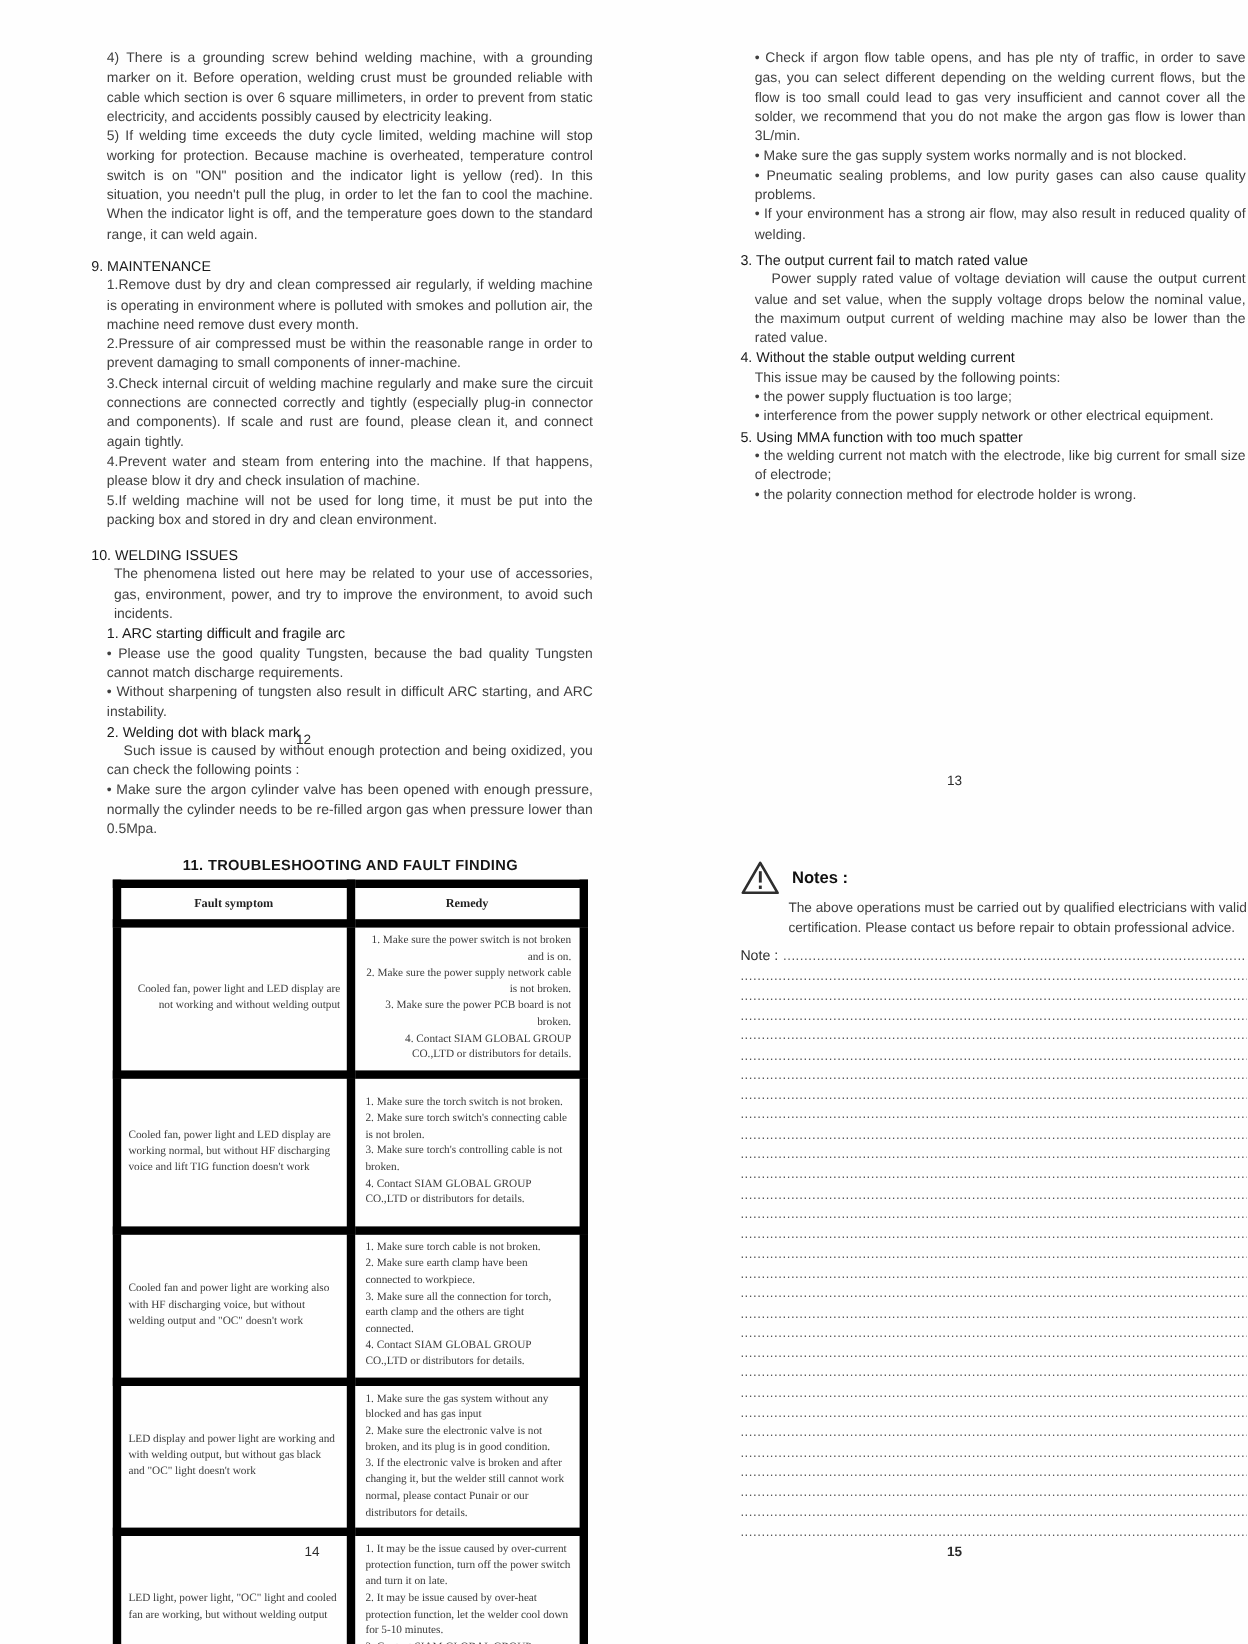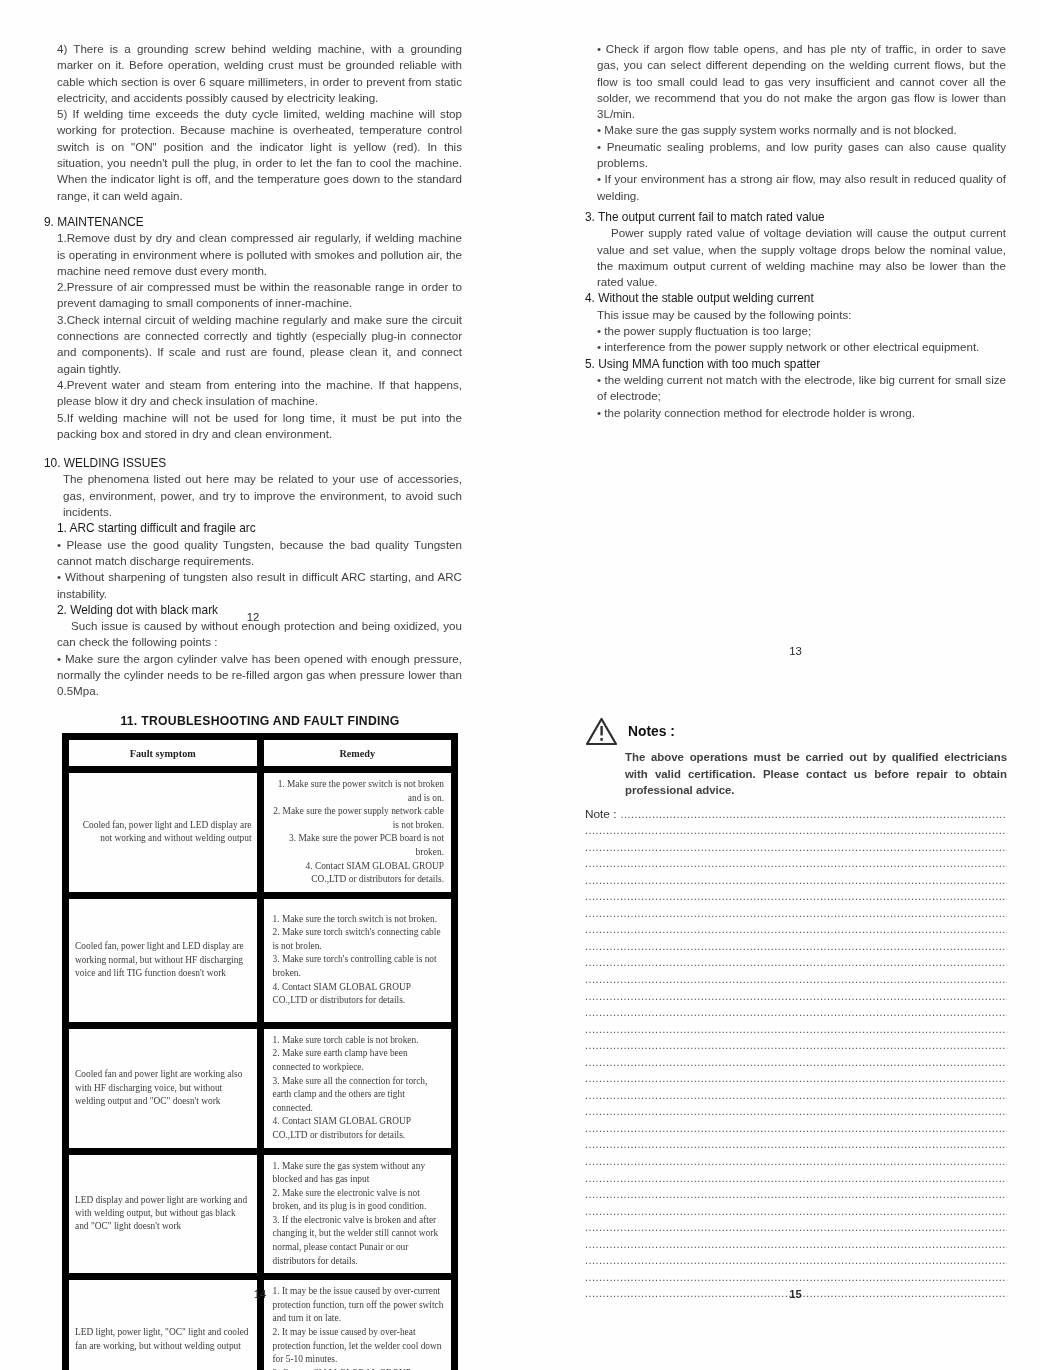--- a/index.html
+++ b/index.html
@@ -1,21 +1,21 @@
 <!DOCTYPE html>
 <html><head>
 <meta charset="utf-8">
 <style>
   html,body{margin:0;padding:0;}
   body{
     width:1040px;height:1370px;position:relative;overflow:hidden;
     background:#fefefe;color:#3f3f3f;
     font-family:"Liberation Sans", sans-serif;
   }
-  .pg{position:absolute;}
+  .pg{position:absolute;margin-left:32px;}
   .jt{text-align:justify;}
   .bd{font-size:11.6px;line-height:16.3px;}
   .hd{font-weight:normal;color:#1a1a1a;font-size:11.9px;line-height:16.3px;}
   .ind{margin-left:13px;}
   .ind2{margin-left:12px;}
   .fi{text-indent:14px;}
   .mt10{margin-top:10px;}
   .mt13{margin-top:13px;}
   .mt5{margin-top:5px;}
   .pgnum{position:absolute;text-align:center;font-size:11.3px;color:#2b2b2b;}
@@ -35,21 +35,21 @@
   table.tb th{font-size:10.2px;color:#222;height:24px;text-align:center;font-weight:bold;}
   td.sym{width:90px;font-size:9.4px;line-height:13.2px;padding:4px 5px 4px 6px;color:#3c3c3c;}
   td.rem{font-size:9.4px;line-height:13.6px;padding:5px 7px 5px 9px;color:#3c3c3c;}
   .rh1 td{height:86px;text-align:right;} .rh2 td{height:113px;} .rh3 td{height:102px;}
   .rh4 td{height:99px;} .rh5 td{height:75px;}
 
   
   #p15{left:585px;top:716px;width:422px;}
   #p15 .nhead{display:flex;align-items:center;height:30px;}
   #p15 .nhead .ntitle{font-size:13.8px;font-weight:bold;color:#101010;margin-left:10px;}
-  #p15 .nbody{margin-left:40px;width:382px;font-size:11.4px;line-height:16.5px;margin-top:3px;font-weight:bold;}
+  #p15 .nbody{margin-left:40px;width:382px;font-size:11.4px;line-height:16.5px;margin-top:3px;}
   #p15 .notearea{margin-top:7px;text-align:center;}
   .noterow{display:flex;align-items:baseline;}
   .nlabel{font-size:11.8px;color:#2f2f2f;white-space:nowrap;margin-right:4px;}
   .dotline{height:16.55px;line-height:16.55px;overflow:hidden;white-space:nowrap;
            font-size:11px;letter-spacing:.45px;color:#555;}
   .flex1{flex:1;}
   .wicon{display:block;}
 </style>
 </head>
 <body>

